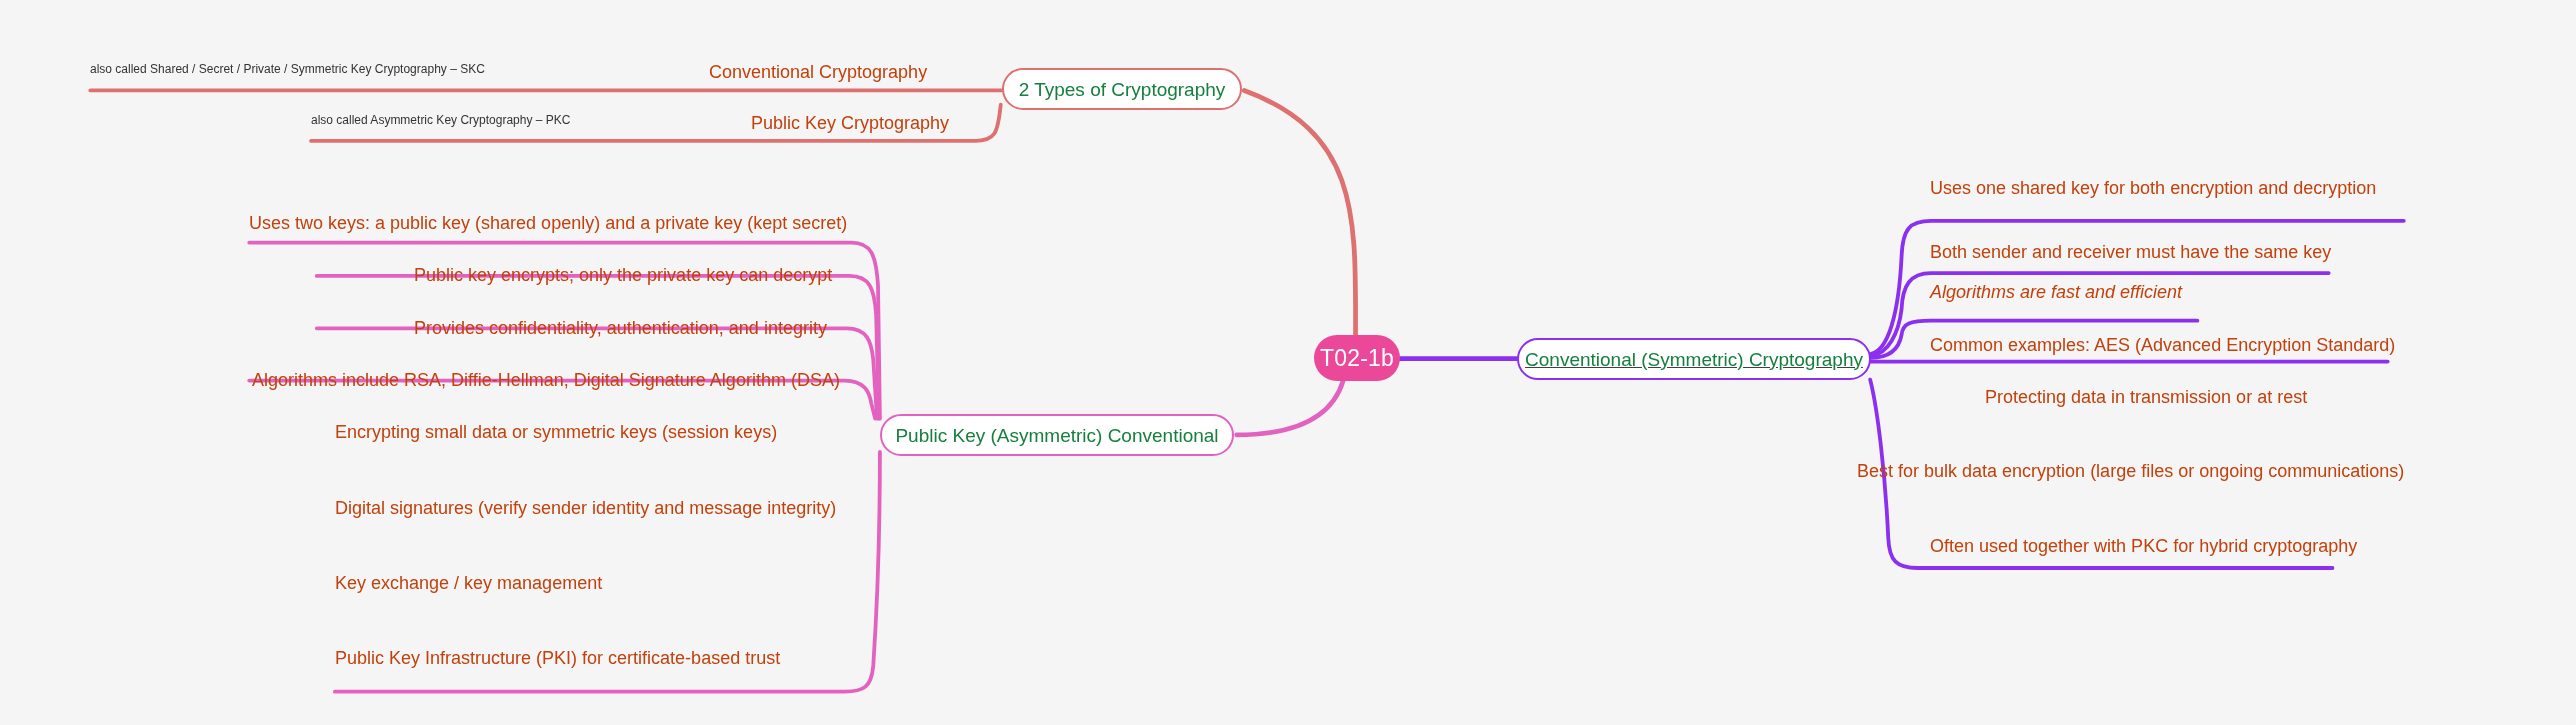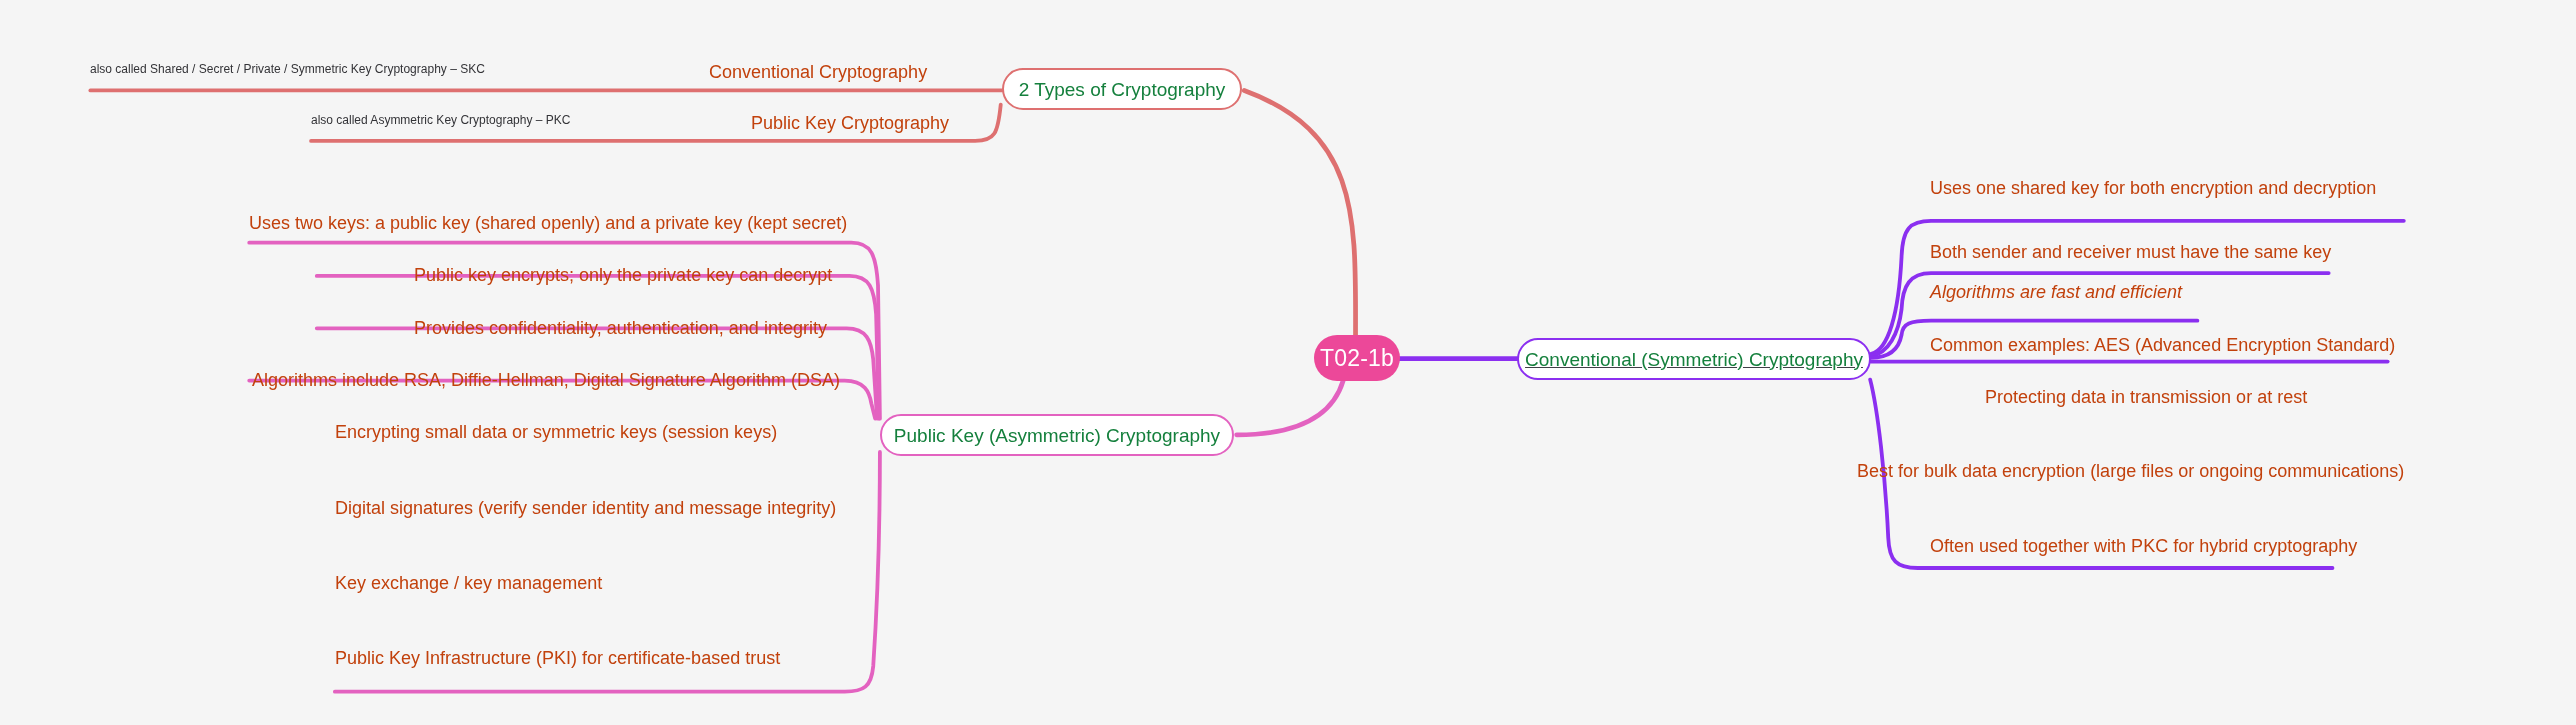--- a/index.html
+++ b/index.html
@@ -99,21 +99,21 @@
 
   <div class="pill" id="node-types">
     <span class="pill-label">2 Types of Cryptography</span>
   </div>
 
   <div class="pill" id="node-conv">
     <span class="pill-label">Conventional (Symmetric) Cryptography</span>
   </div>
 
   <div class="pill" id="node-pkc">
-    <span class="pill-label">Public Key (Asymmetric) Cryptography</span>
+    <span class="pill-label">Public Key (Asymmetric) Conventional</span>
   </div>
 
   <div class="sub" style="left:90px;top:63px;">also called Shared / Secret / Private / Symmetric Key Cryptography – SKC</div>
   <div class="leaf" style="left:709px;top:63px;">Conventional Cryptography</div>
 
   <div class="sub" style="left:311px;top:114px;">also called Asymmetric Key Cryptography – PKC</div>
   <div class="leaf" style="left:751px;top:114px;">Public Key Cryptography</div>
 
   <div class="leaf" style="left:249px;top:214px;">Uses two keys: a public key (shared openly) and a private key (kept secret)</div>
   <div class="leaf" style="left:414px;top:266px;">Public key encrypts; only the private key can decrypt</div>

